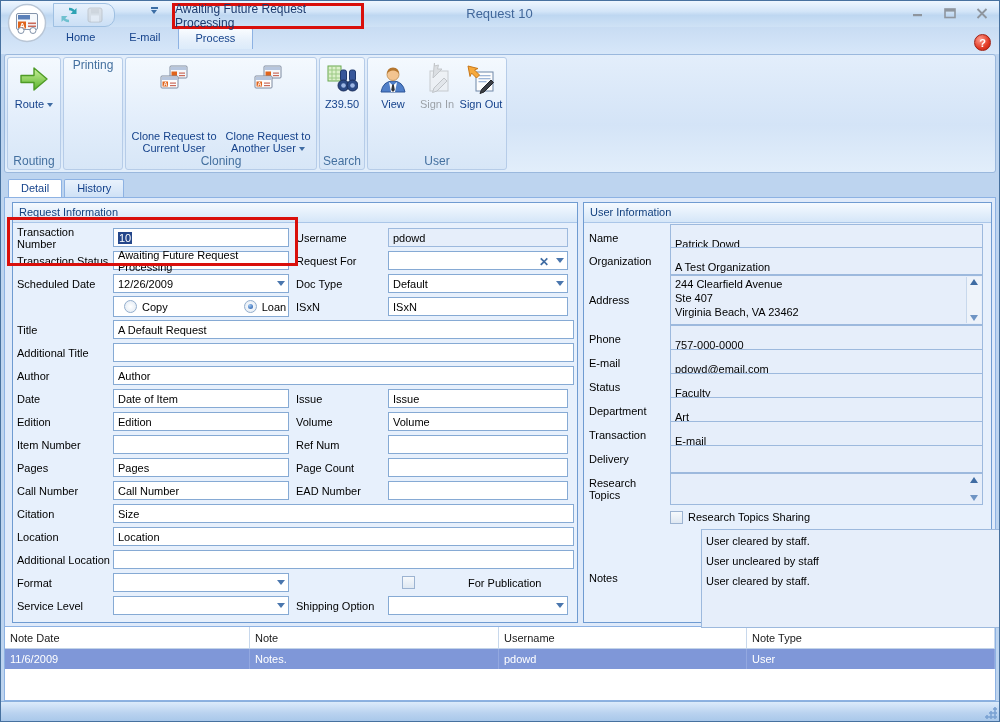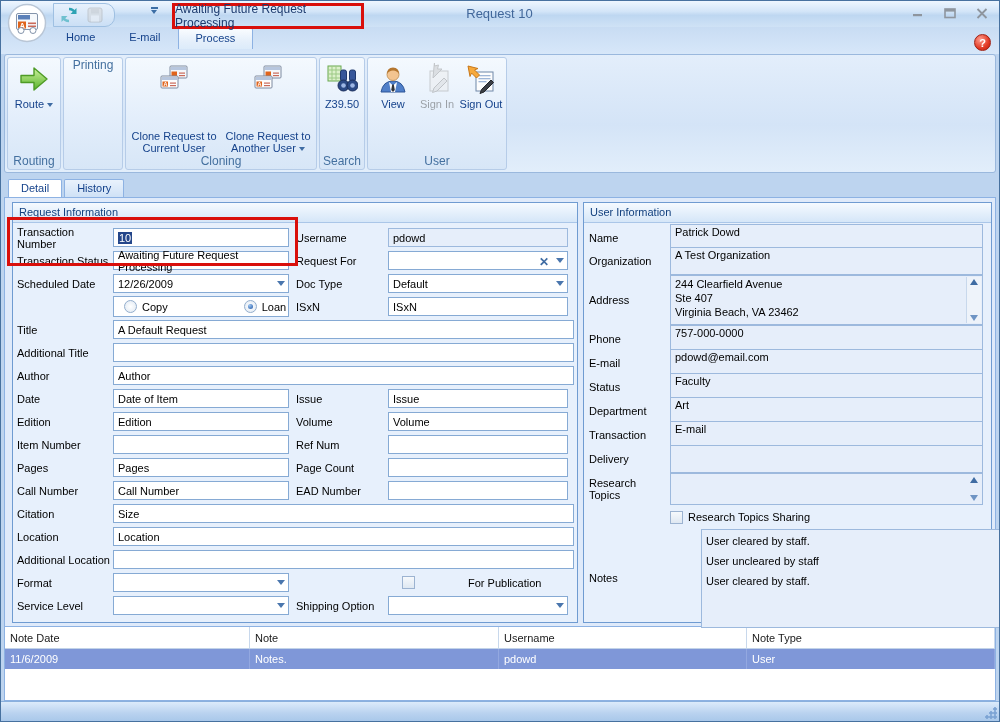--- a/index.html
+++ b/index.html
@@ -88,21 +88,21 @@
   .radio.on::after { content:""; position:absolute; left:3px; top:3px; width:5px; height:5px; border-radius:50%;
     background:radial-gradient(circle at 35% 30%, #9cc4f0, #1f56a5); }
   .radio2 { margin-left:76px; }
   .checkbox { width:13px; height:13px; border:1px solid #9cb3d1; background:linear-gradient(#f6f9fc,#dfe8f2); flex:0 0 13px; }
   .cklbl { margin-left:5px; }
 
   
   .rrow { display:flex; align-items:center; position:relative; }
   .rlbl { width:84px; flex:0 0 84px; padding-left:3px; }
   .rfld { width:313px; flex:0 0 313px; border:1px solid #9db9dd; background:#e6eefa; padding:1px 4px; position:relative; }
-  .h19 { height:28px; display:flex; align-items:flex-start; }
+  .h19 { height:28px; display:flex; align-items:flex-end; }
   .pre { white-space:pre-line; line-height:14px; }
   .scrollbar { position:absolute; right:1px; top:1px; bottom:1px; width:15px; background:#eef3fa; border-left:1px solid #c8d8ec;
     display:flex; flex-direction:column; justify-content:space-between; align-items:center; padding:2px 0; }
   .tri-up { width:0; height:0; border-left:4px solid transparent; border-right:4px solid transparent; border-bottom:6px solid #3f6ca3; }
   .tri-dn { width:0; height:0; border-left:4px solid transparent; border-right:4px solid transparent; border-top:6px solid #6e94c4; }
   .notes-val { line-height:20px; white-space:pre-line; }
 
   
   .ntable { flex:0 0 43px; border-top:1px solid #8db2e3; }
   .nt-head { display:flex; height:22px; background:#fff; border-bottom:1px solid #c2d3e8; }

